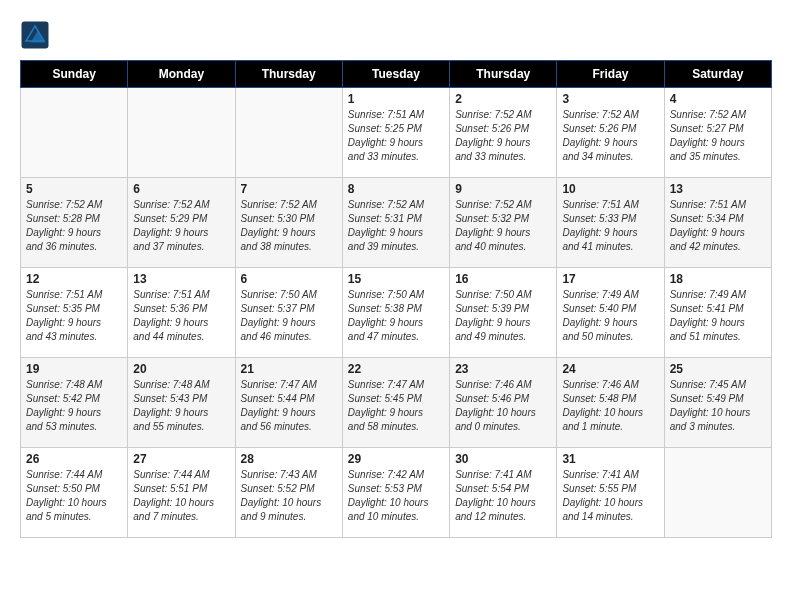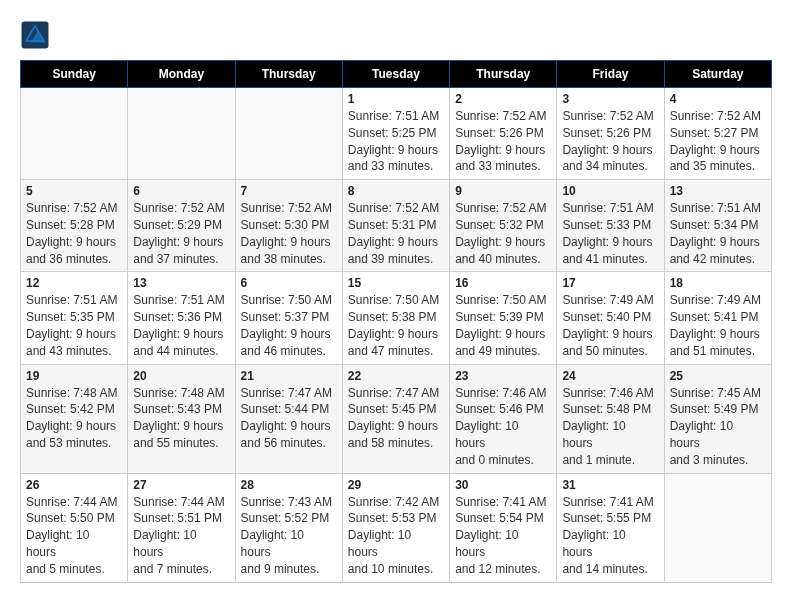--- a/index.html
+++ b/index.html
@@ -71,23 +71,24 @@
     .calendar tr:nth-child(even) td {
       background: #f5f5f5;
     }
     .day-number {
       font-weight: bold;
       font-size: 12px;
       color: #222;
       margin-bottom: 2px;
     }
     .day-info {
-      font-size: 12px;
+      font-size: 10px;
       color: #333;
       line-height: 1.4;
+      font-style: italic;
     }
     .empty-cell {
       background: #f9f9f9 !important;
     }
   </style>
 </head>
 <body>
 
 <div class="header">
   <div class="logo">

